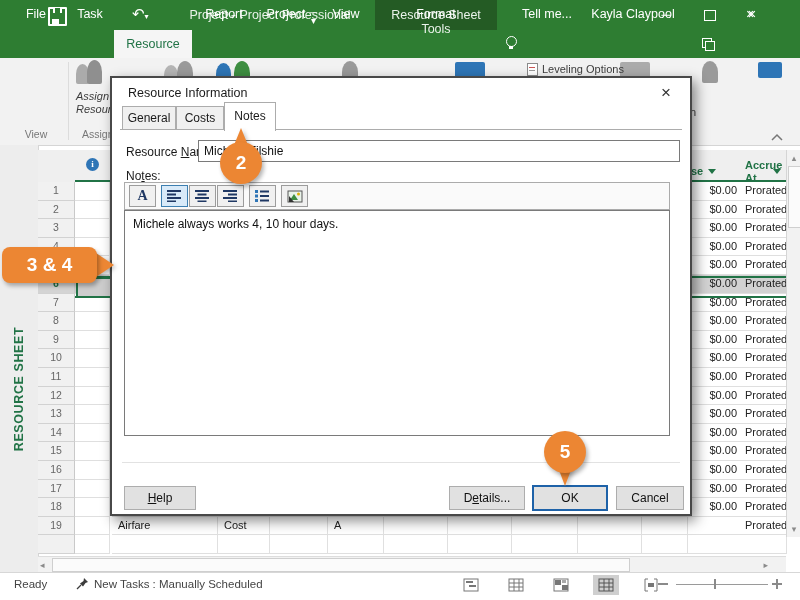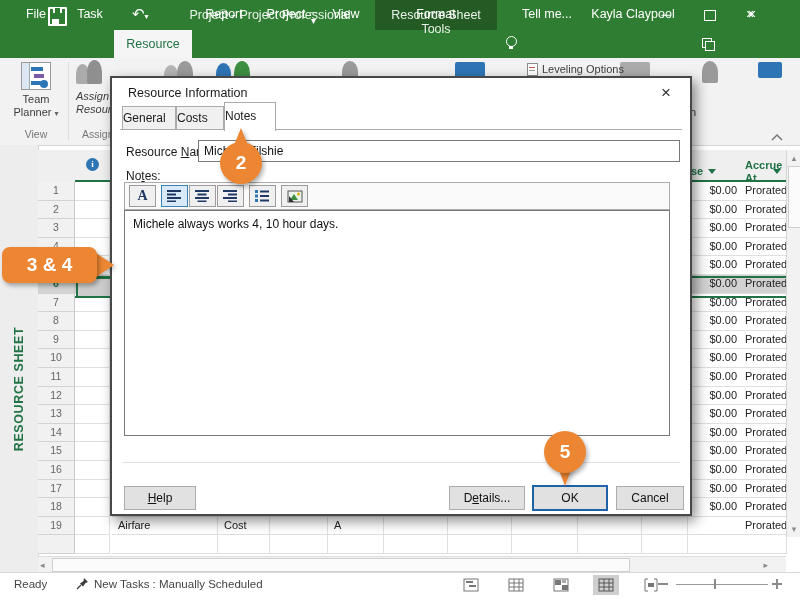--- a/index.html
+++ b/index.html
@@ -36,21 +36,21 @@
   .numcell{background:#F1F1F1;border-right:1px solid #C9C9C9;border-bottom:1px solid #D2D2D2;
            color:#666;font-size:10.5px;text-align:center;}
   .scrollbar{background:#F2F2F2;color:#8a8a8a;}
   .sb-arrow{font-size:9px;text-align:center;color:#8a8a8a;}
   .thumb{background:#FBFBFB;border:1px solid #CFCFCF;}
   
   .dialog{left:110px;top:76px;width:578px;height:436px;background:#fff;border:2px solid #484848;
           box-shadow:4px 5px 12px rgba(0,0,0,.45);z-index:30;}
   .dlg-title{font-size:12.5px;color:#1a1a1a;}
   .dlg-close{font-size:17px;color:#333;line-height:18px;text-align:center;}
-  .dtab{position:absolute;height:23px;line-height:23px;top:28px;font-size:12px;color:#1a1a1a;
+  .dtab{position:absolute;height:23px;line-height:23px;top:28px;text-align:center;font-size:12px;color:#1a1a1a;
         background:#F0F0F0;border:1px solid #ACACAC;border-bottom:none;}
   .dtab.sel{top:24px;height:28px;line-height:26px;background:#fff;z-index:2;}
   .tabline{position:absolute;left:8px;right:8px;top:51px;height:1px;background:#ACACAC;}
   .dlabel{font-size:12px;color:#1a1a1a;}
   .tbox{border:1px solid #7A7A7A;background:#fff;font-size:12px;color:#111;line-height:20px;padding:0 5px;}
   .fmtbar{border:1px solid #ABABAB;background:#FAFAFA;}
   .fbtn{position:absolute;width:25px;height:20px;background:#F0F0F0;border:1px solid #9c9c9c;
         display:flex;align-items:center;justify-content:center;}
   .fbtn.on{background:#D8EAF9;border:1px solid #3C7FB1;}
   .dbtn{position:absolute;height:22px;line-height:22px;background:#E1E1E1;border:1px solid #ADADAD;
@@ -106,31 +106,20 @@
   </div>
   <div class="rtab" style="left:522px;width:56px;text-align:left;">Tell me...</div>
   <div class="rtab" style="left:590px;width:86px;">Kayla Claypool</div>
   <div class="abs" style="left:702px;top:38px;width:8px;height:8px;border:1px solid #fff;z-index:2;">
     <div style="position:absolute;left:2px;top:2px;width:8px;height:8px;border:1px solid #fff;background:#2E7D32;"></div>
   </div>
   <div class="rtab" style="left:738px;width:24px;font-size:14px;">×</div>
 
   <div class="abs ribbon"></div>
 
-  <div class="abs" style="left:8px;top:62px;width:56px;height:80px;">
-    <div style="position:relative;margin:0 auto;width:28px;height:26px;background:#fff;border:1px solid #9a9a9a;">
-      <div style="position:absolute;left:0;top:0;width:7px;height:26px;background:#DDE7F3;border-right:1px solid #9ab;"></div>
-      <div style="position:absolute;left:9px;top:4px;width:12px;height:4px;background:#2E75B6;"></div>
-      <div style="position:absolute;left:12px;top:11px;width:10px;height:4px;background:#7B5BA6;"></div>
-      <div style="position:absolute;left:9px;top:18px;width:14px;height:4px;background:#2E75B6;"></div>
-      <div style="position:absolute;right:2px;bottom:1px;width:8px;height:8px;border-radius:50%;background:#2E75B6;"></div>
-    </div>
-    <div class="ribbtn-label" style="margin-top:3px;"><span>Team</span><br>
-      <span>Planner</span> <span style="font-size:8px;color:#666;">▾</span></div>
-  </div>
   <div class="abs grplabel" style="left:8px;top:128px;width:56px;">View</div>
   <div class="abs vdiv" style="left:68px;top:62px;height:78px;"></div>
 
   <div class="abs" style="left:70px;top:60px;width:40px;height:85px;overflow:hidden;font-style:italic;">
     <div style="position:relative;left:6px;width:34px;height:26px;">
       <div class="person" style="position:absolute;left:0;top:4px;width:13px;height:20px;background:#ABABAB;"></div>
       <div class="person" style="position:absolute;left:11px;top:0;width:15px;height:24px;background:#8F8F8F;"></div>
     </div>
     <div class="ribbtn-label" style="text-align:left;padding-left:6px;margin-top:4px;">
       <span>Assign</span><br><span>Resource</span></div>

